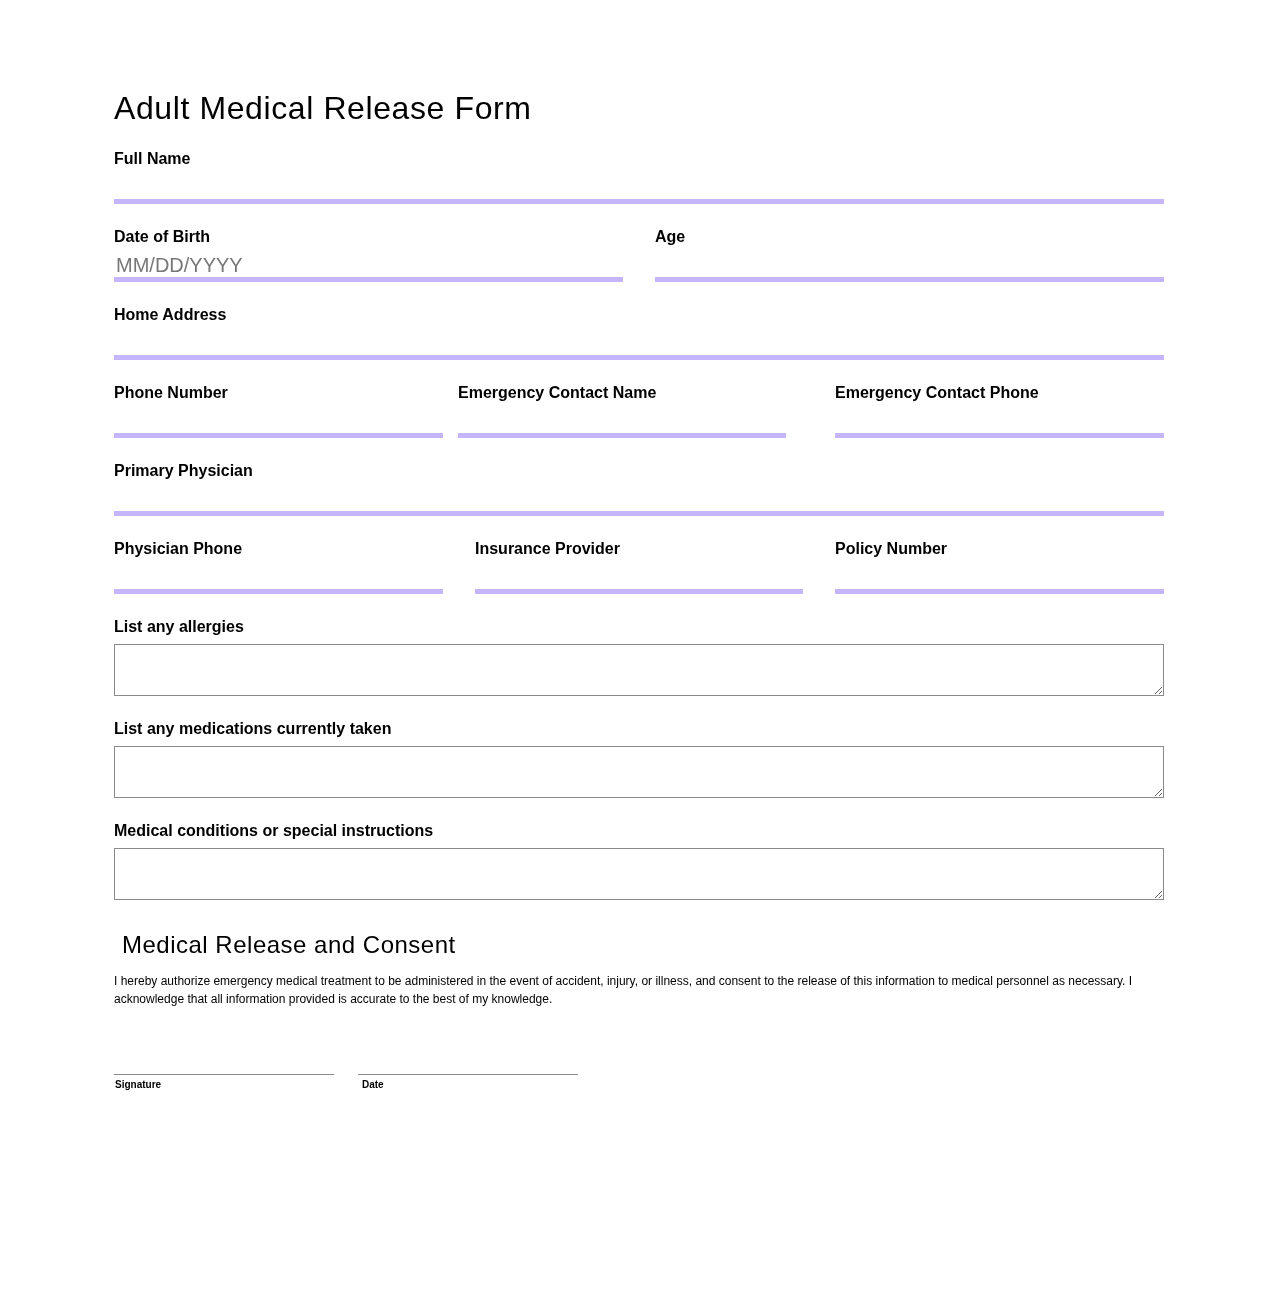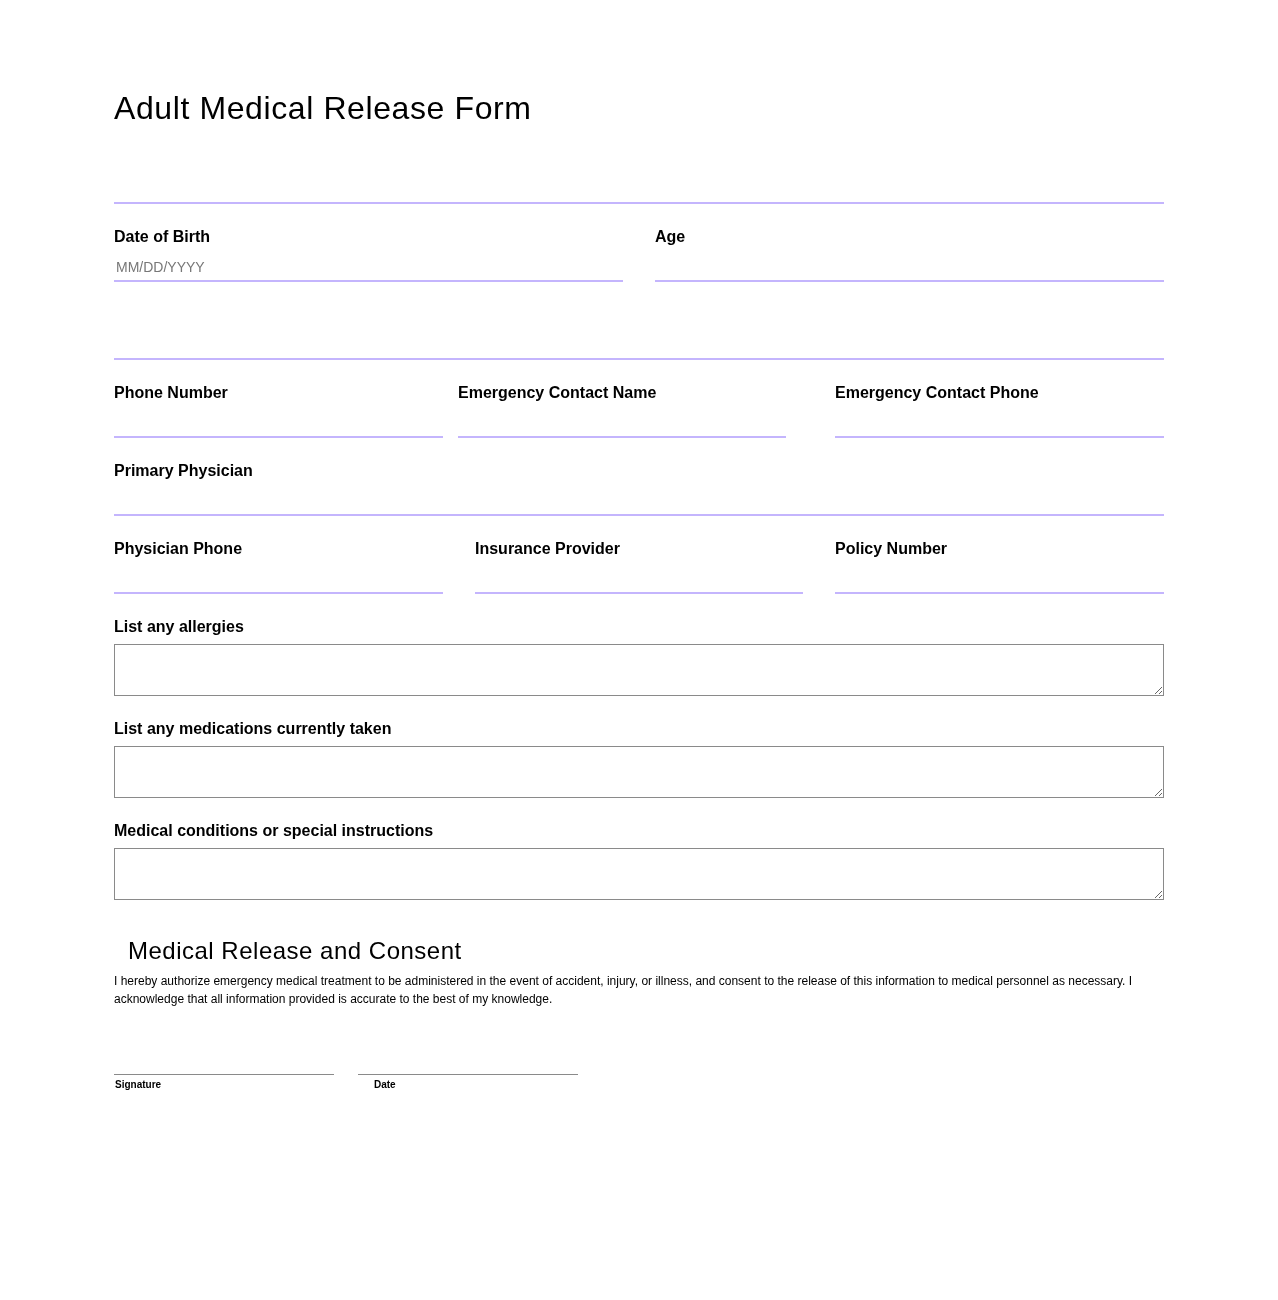--- a/index.html
+++ b/index.html
@@ -1,50 +1,52 @@
 <!DOCTYPE html>
 <html><head>
 <meta charset="utf-8">
 <style>
   html, body { margin: 0; padding: 0; background: #ffffff; }
   body { width: 1278px; height: 1300px; position: relative; font-family: "Liberation Sans", sans-serif; color: #000; }
   .page { position: absolute; left: 114px; top: 0; width: 1050px; }
   h1 { position: absolute; top: 90px; left: 0; margin: 0; font-size: 32px; font-weight: normal; letter-spacing: 0.6px; white-space: nowrap; }
   .field { position: absolute; }
   .field label { display: block; font-size: 16px; font-weight: bold; line-height: 18px; }
-  .line-input { position: absolute; left: 0; right: 0; height: 28px; border: none; border-bottom: 2px solid #c4b5fd; background: transparent; font-family: "Liberation Sans", sans-serif; font-size: 14px; padding: 0 2px; box-sizing: border-box; outline: none; }
+  .line-input { position: absolute; left: 0; right: 0; height: 28px; border: none; border-bottom: 5px solid #c4b5fd; background: transparent; font-family: "Liberation Sans", sans-serif; font-size: 20px; padding: 0 2px; box-sizing: border-box; outline: none; }
   .line-input::placeholder { color: #777; }
   .ta { position: absolute; left: 0; width: 1050px; height: 52px; border: 1px solid #8a8a8a; box-sizing: border-box; resize: vertical; font-family: "Liberation Sans", sans-serif; font-size: 14px; }
-  h2 { position: absolute; top: 923px; left: 0; margin: 14px; font-size: 24px; font-weight: normal; letter-spacing: 0.5px; white-space: nowrap; }
+  h2 { position: absolute; top: 923px; left: 0; margin: 8px; font-size: 24px; font-weight: normal; letter-spacing: 0.5px; white-space: nowrap; }
   .consent { position: absolute; top: 972px; left: 0; width: 1050px; margin: 0; font-size: 12px; line-height: 18px; }
   .sig { position: absolute; top: 1052px; width: 220px; }
   .sig .sig-line { height: 22px; border-bottom: 1px solid #8a8a8a; }
   .sig label { display: block; font-size: 10px; font-weight: bold; margin-top: 4px; margin-left: 1px; }
 </style>
 </head>
 <body>
 
 <div class="page">
   <h1>Adult Medical Release Form</h1>
 
   <div class="field" style="top:150px; left:0; width:1050px; height:54px;">
+    <label>Full Name</label>
     <input class="line-input" style="top: 26px;" type="text" placeholder="">
   </div>
 
   <div class="field" style="top:228px; left:0; width:509px; height:54px;">
     <label>Date of Birth</label>
     <input class="line-input" style="top: 26px;" type="text" placeholder="MM/DD/YYYY">
   </div>
 
   <div class="field" style="top:228px; left:541px; width:509px; height:54px;">
     <label>Age</label>
     <input class="line-input" style="top: 26px;" type="text">
   </div>
 
   <div class="field" style="top:306px; left:0; width:1050px; height:54px;">
+    <label>Home Address</label>
     <input class="line-input" style="top: 26px;" type="text">
   </div>
 
   <div class="field" style="top:384px; left:0; width:329px; height:54px;">
     <label>Phone Number</label>
     <input class="line-input" style="top: 26px;" type="text">
   </div>
   <div class="field" style="top:384px; left:344px; width:328px; height:54px;">
     <label>Emergency Contact Name</label>
     <input class="line-input" style="top: 26px;" type="text">
@@ -89,15 +91,15 @@
 
   <h2>Medical Release and Consent</h2>
   <p class="consent">I hereby authorize emergency medical treatment to be administered in the event of accident, injury, or illness, and consent to the release of this information to medical personnel as necessary. I acknowledge that all information provided is accurate to the best of my knowledge.</p>
 
   <div class="sig" style="left:0;">
     <div class="sig-line"></div>
     <label>Signature</label>
   </div>
   <div class="sig" style="left:244px;">
     <div class="sig-line"></div>
-    <label style="margin-left:16px;">Date</label>
+    <label style="margin-left:4px;">Date</label>
   </div>
 </div>
 
 </body></html>

